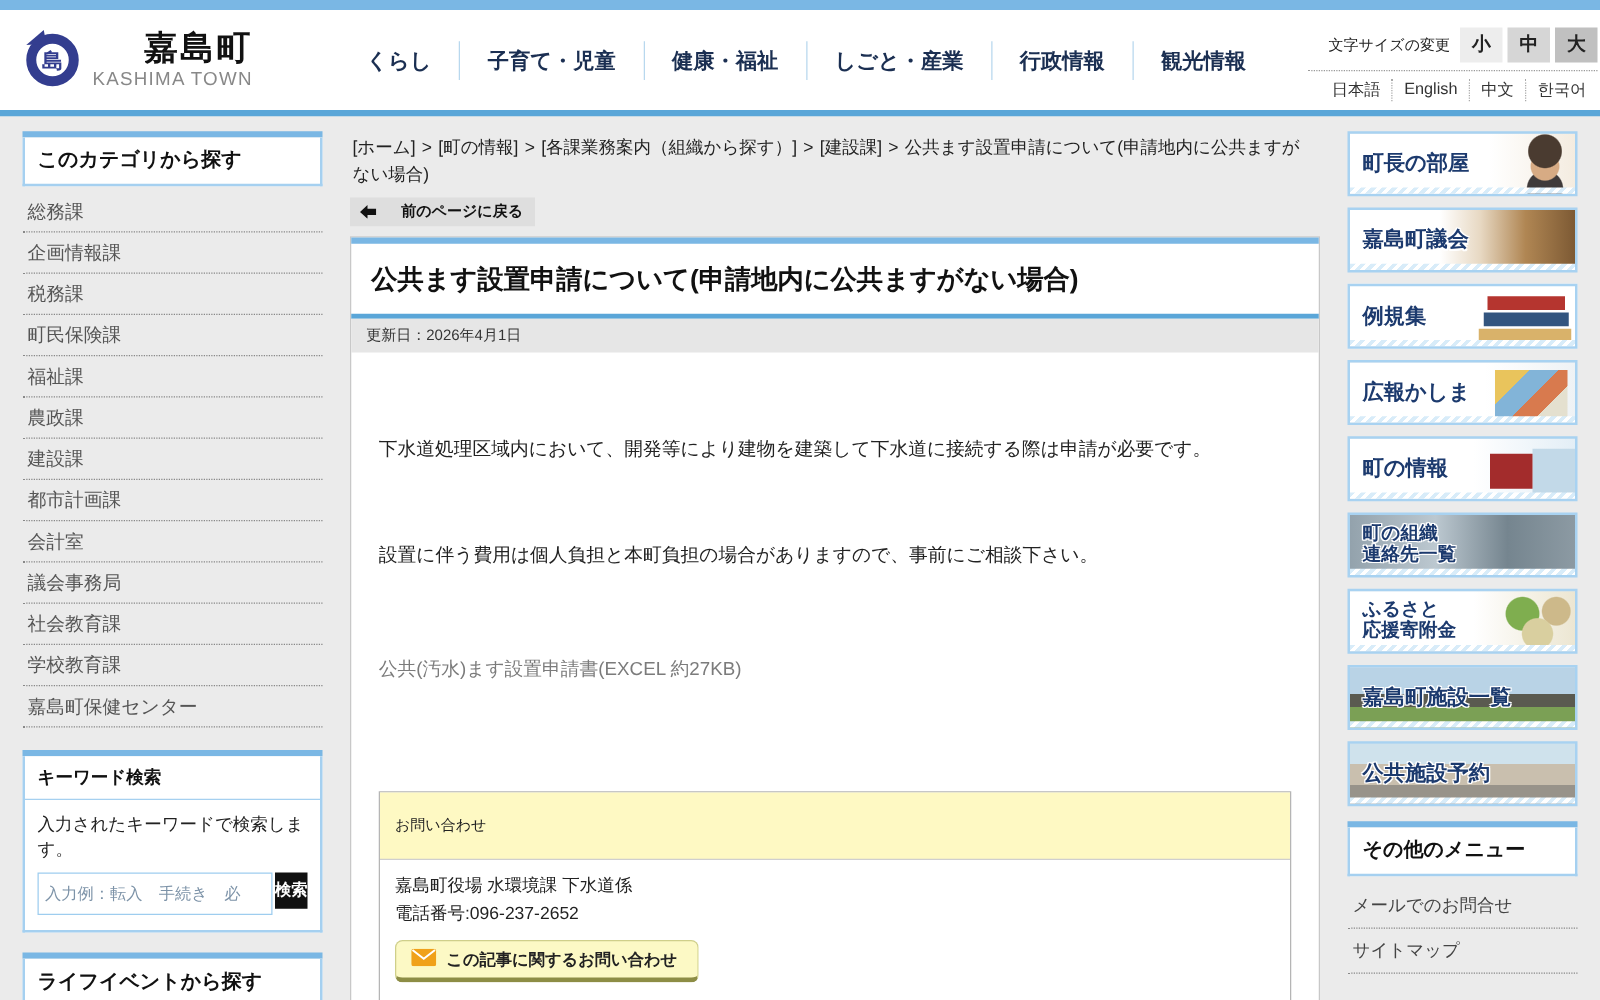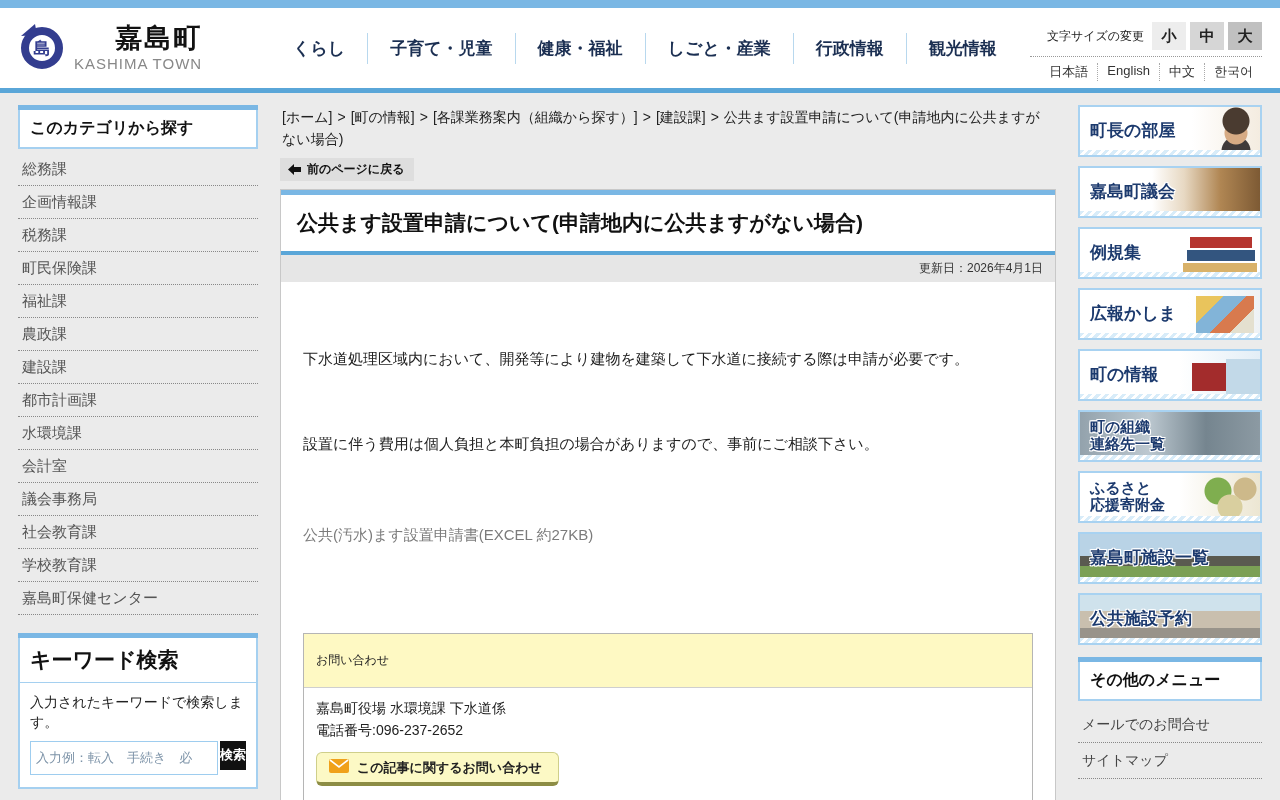--- a/index.html
+++ b/index.html
@@ -13,21 +13,21 @@
   .header-underline { height:5px; background:#5aa6d8; width:100%; }
 
   .logo { display:flex; align-items:center; gap:10px; width:235px; }
   .logo-text .jp { font-size:27px; font-weight:bold; color:#111; letter-spacing:2px; line-height:1.05;text-align:right; }
   .logo-text .en { font-size:15px; color:#888; letter-spacing:1px; margin-top:2px; }
 
   .gnav { display:flex; align-items:center; margin-left:18px; }
   .gnav a { font-size:17px; font-weight:bold; color:#1b2f52; padding:4px 22px; border-left:1px solid #b8d8ee; white-space:nowrap; }
   .gnav a:first-child { border-left:none; }
 
-  .header-right { position:absolute; right:18px; top:14px; width:232px; }
+  .header-right { position:absolute; right:2px; top:14px; width:232px; }
   .fontsize-row { display:flex; align-items:center; justify-content:flex-end; gap:4px; }
   .fontsize-label { font-size:12px; color:#222; margin-right:4px; }
   .size-btn { width:34px; height:28px; line-height:28px; text-align:center; font-size:15px; font-weight:bold; color:#222; display:inline-block; }
   .size-s { background:#ededed; } .size-m { background:#d6d6d6; } .size-l { background:#c0c0c0; }
   .lang-row { border-top:1px dotted #999; margin-top:6px; padding-top:6px; display:flex; justify-content:flex-end; }
   .lang-row a { font-size:13px; color:#333; padding:0 9px; border-left:1px dotted #aaa; }
   .lang-row a:first-child { border-left:none; }
 
   
   .page { display:flex; padding:12px 18px 0 18px; gap:22px; }
@@ -36,44 +36,44 @@
   .col-right { width:184px; flex:none; }
 
   
   .side-box-title { border:2px solid #a5d0f0; border-top:none; background:#fff; font-size:16px; font-weight:bold; color:#111; padding:8px 10px; }
   .side-box-cap { height:5px; background:#7ab7e4; }
   .side-list { list-style:none; margin-top:4px; }
   .side-list li { border-bottom:1px dotted #888; }
   .side-list a { display:block; font-size:15px; color:#555; padding:7px 4px 6px 4px; }
 
   .search-box { border:2px solid #a5d0f0; border-top:none; background:#fff; }
-  .search-box .sb-title { font-size:21px; font-weight:bold; color:#111; padding:8px 10px; border-bottom:1px solid #a5d0f0; }
+  .search-box .sb-title { font-size:14px; font-weight:bold; color:#111; padding:8px 10px; border-bottom:1px solid #a5d0f0; }
   .search-box .sb-body { padding:9px 10px 12px 10px; }
   .search-desc { font-size:14px; color:#222; line-height:1.45; }
   .search-row { display:flex; margin-top:8px; }
   .search-input { width:204px; height:27px; border:1px solid #9ecdef; font-size:13px; padding:16px 5px; color:#334; }
   .search-input::placeholder { color:#7d93a8; }
   .search-submit { width:48px; height:29px; background:#111; color:#fff; border:none; font-size:13px; font-weight:bold; cursor:pointer; margin-left:2px; }
 
   .life-box { border:2px solid #a5d0f0; border-top:none; background:#fff; }
   .life-box .sb-title { font-size:16px; font-weight:bold; color:#111; padding:8px 10px; border-bottom:1px solid #a5d0f0; }
 
   
   .breadcrumb { font-size:14px; color:#222; line-height:1.55; padding:2px 2px 0 2px; }
   .breadcrumb a { color:#222; }
   .crumb-sep { padding:0 5px; color:#222; }
-  .back-btn { display:inline-flex; align-items:center; gap:6px; background:#dedede; padding:3px 10px 3px 8px; font-size:12px; font-weight:bold; color:#111; margin-top:8px; cursor:pointer; }
+  .back-btn { display:inline-flex; align-items:center; gap:20px; background:#dedede; padding:3px 10px 3px 8px; font-size:12px; font-weight:bold; color:#111; margin-top:8px; cursor:pointer; }
   .back-btn svg { display:block; }
 
   
   .article { margin-top:8px; background:#fff; border:1px solid #c8c8c8; }
   .article-cap { height:5px; background:#7ab7e4; }
   .article-title { font-size:21px; font-weight:bold; color:#111; padding:14px 16px; }
   .article-divider { height:4px; background:#5aa6d8; }
-  .updated-bar { background:#e6e6e6; text-align:right; font-size:12px; color:#333; padding:5px 12px; }
+  .updated-bar { background:#e6e6e6; font-size:12px; color:#333; padding:5px 12px; }
   .article-body { padding:10px 22px 18px 22px; }
   .article-body p { font-size:15px; color:#222; }
   .para-1 { margin-top:58px; }
   .para-2 { margin-top:66px; }
   .attachment { display:inline-block; margin-top:72px; font-size:15px; color:#7b7b7b; }
 
   .contact-box { margin-top:88px; border:1px solid #b5b5b5; }
   .contact-head { background:#fef9c3; font-size:12px; color:#222; padding:18px 12px; border-bottom:1px solid #cfcfcf; }
   .contact-body { padding:10px 12px 14px 12px; }
   .contact-line { font-size:14px; color:#222; line-height:1.55; }
@@ -191,23 +191,20 @@
       <li>
           <a>農政課</a>
         </li>
       <li>
           <a>建設課</a>
         </li>
       <li>
           <a>都市計画課</a>
         </li>
       <li>
-          <a>水環境課</a>
-        </li>
-      <li>
           <a>会計室</a>
         </li>
       <li>
           <a>議会事務局</a>
         </li>
       <li>
           <a>社会教育課</a>
         </li>
       <li>
           <a>学校教育課</a>

